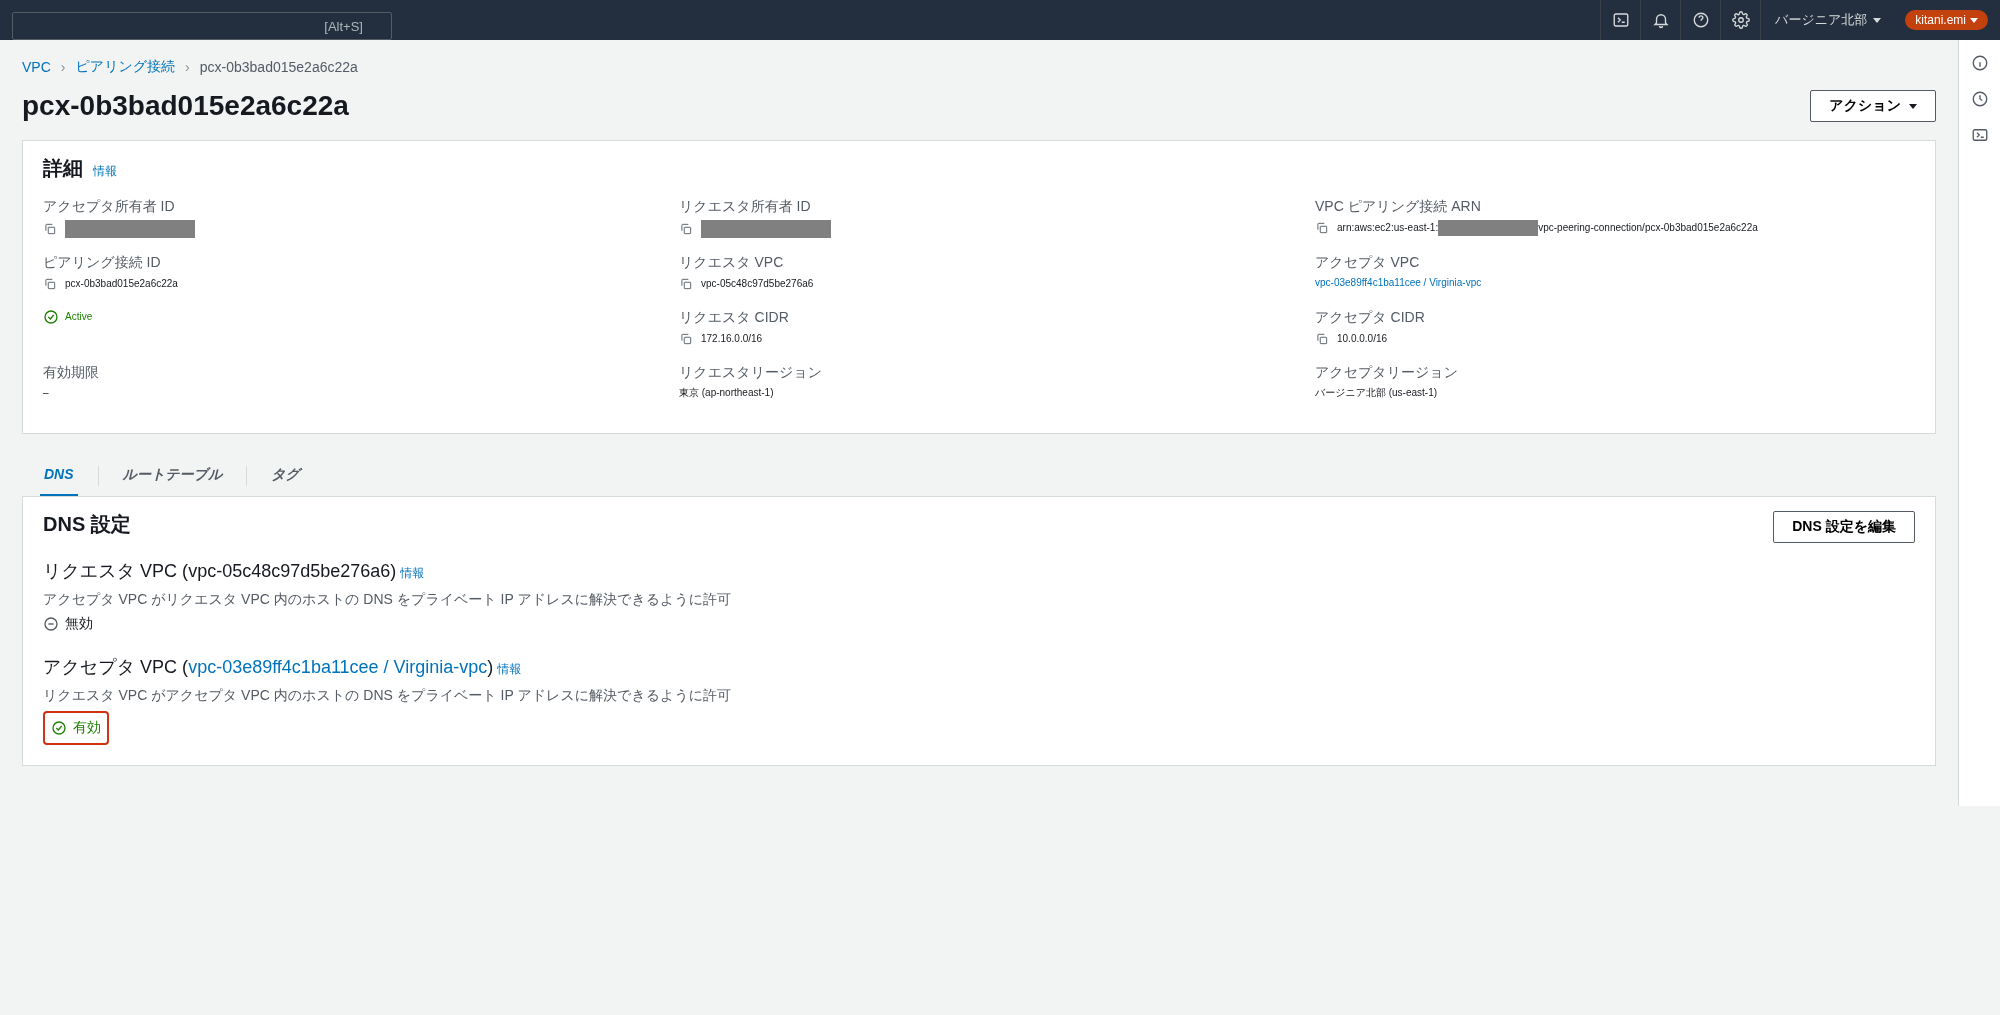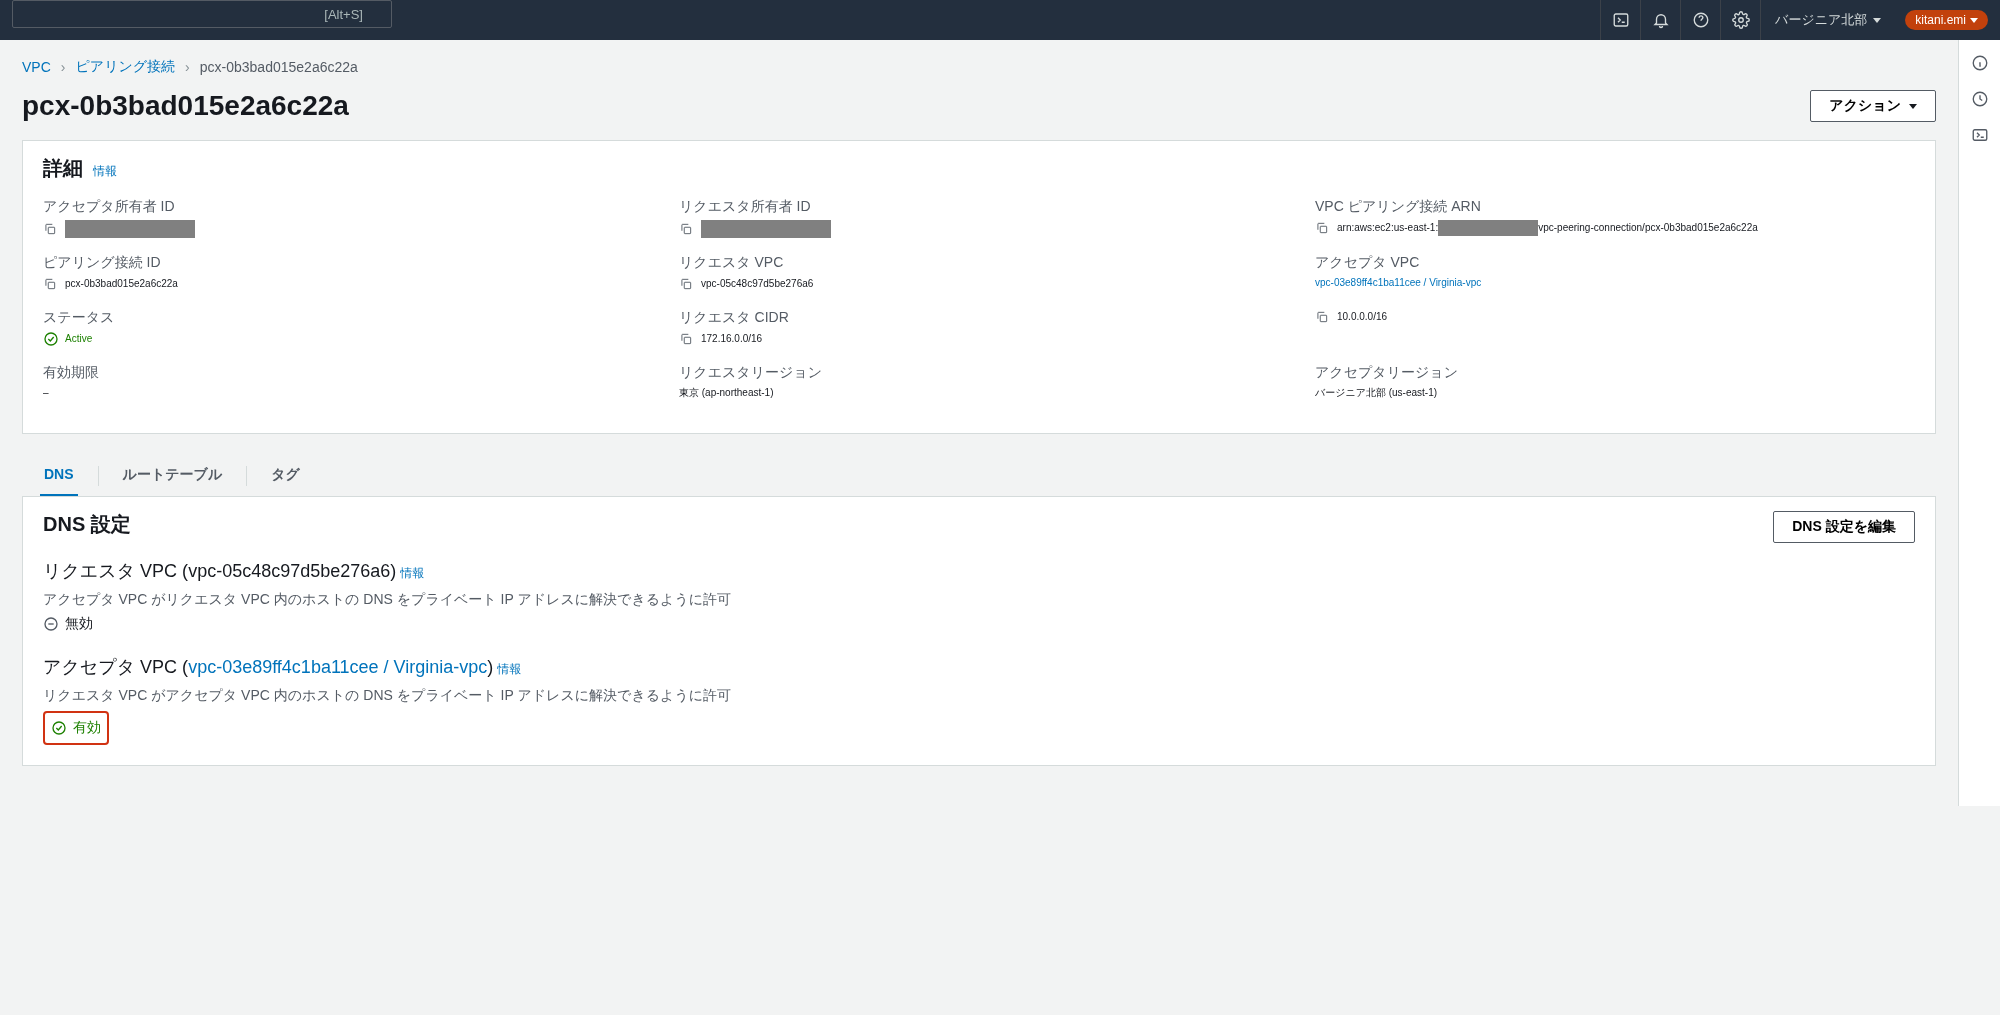--- a/index.html
+++ b/index.html
@@ -6,21 +6,21 @@
 body {
   font-family: "Amazon Ember", "Helvetica Neue", Arial, sans-serif;
   font-size: 14px;
   color: #16191f;
   background: #f2f3f3;
 }
 .topbar {
   background: #232f3e;
   height: 40px;
   display: flex;
-  align-items: flex-start;
+  align-items: flex-end;
   justify-content: space-between;
   padding: 0 12px;
   color: #d5dbdb;
 }
 .topbar-left { display: flex; align-items: center; gap: 12px; }
 .topbar-search-hint {
   border: 1px solid #545b64;
   border-radius: 2px;
   padding: 2px 28px 2px 8px;
   height: 28px;
@@ -129,20 +129,21 @@
 .tabs { display: flex; border-bottom: 1px solid #d5dbdb; margin-bottom: 0; }
 .tab {
   padding: 10px 4px;
   margin: 0 20px;
   cursor: pointer;
   font-size: 14px;
   font-weight: 700;
   color: #545b64;
   border-bottom: 2px solid transparent;
   position: relative;
+  font-style: italic;
 }
 .tab:first-child { margin-left: 18px; }
 .tab.active { color: #0073bb; border-bottom-color: #0073bb; }
 .tab-sep { width: 1px; background: #d5dbdb; height: 20px; align-self: center; }
 
 .dns-section-title { font-size: 18px; font-weight: 400; margin-bottom: 8px; display: flex; align-items: baseline; gap: 4px; }
 .dns-desc { color: #545b64; font-size: 14px; margin-bottom: 6px; }
 .dns-status { display: flex; align-items: center; gap: 6px; font-size: 14px; margin-bottom: 22px; }
 .dns-status svg { width: 16px; height: 16px; stroke-width: 2; fill: none; }
 .disabled-mark svg { stroke: #545b64; }
@@ -284,21 +285,20 @@
           </div>
 
           <div class="detail-item">
             <div class="detail-label">アクセプタ VPC</div>
             <div class="detail-value">
               <a class="link">vpc-03e89ff4c1ba11cee / Virginia-vpc</a>
             </div>
           </div>
 
           <div class="detail-item">
-            <div class="detail-label">ステータス</div>
             <div class="detail-value status-active">
               <svg viewBox="0 0 24 24">
                   <circle cx="12" cy="12" r="9"></circle>
                   <path d="M8 12l3 3 5-6"></path>
                 </svg>
               <span>Active</span>
             </div>
           </div>
 
           <div class="detail-item">
@@ -306,20 +306,21 @@
             <div class="detail-value">
               <span class="copy-icon"><svg viewBox="0 0 24 24">
                     <rect x="9" y="9" width="11" height="11" rx="1"></rect>
                     <path d="M5 15V5a1 1 0 011-1h10"></path>
                   </svg></span>
               <span>172.16.0.0/16</span>
             </div>
           </div>
 
           <div class="detail-item">
+            <div class="detail-label">アクセプタ CIDR</div>
             <div class="detail-value">
               <span class="copy-icon"><svg viewBox="0 0 24 24">
                     <rect x="9" y="9" width="11" height="11" rx="1"></rect>
                     <path d="M5 15V5a1 1 0 011-1h10"></path>
                   </svg></span>
               <span>10.0.0.0/16</span>
             </div>
           </div>
 
           <div class="detail-item">

